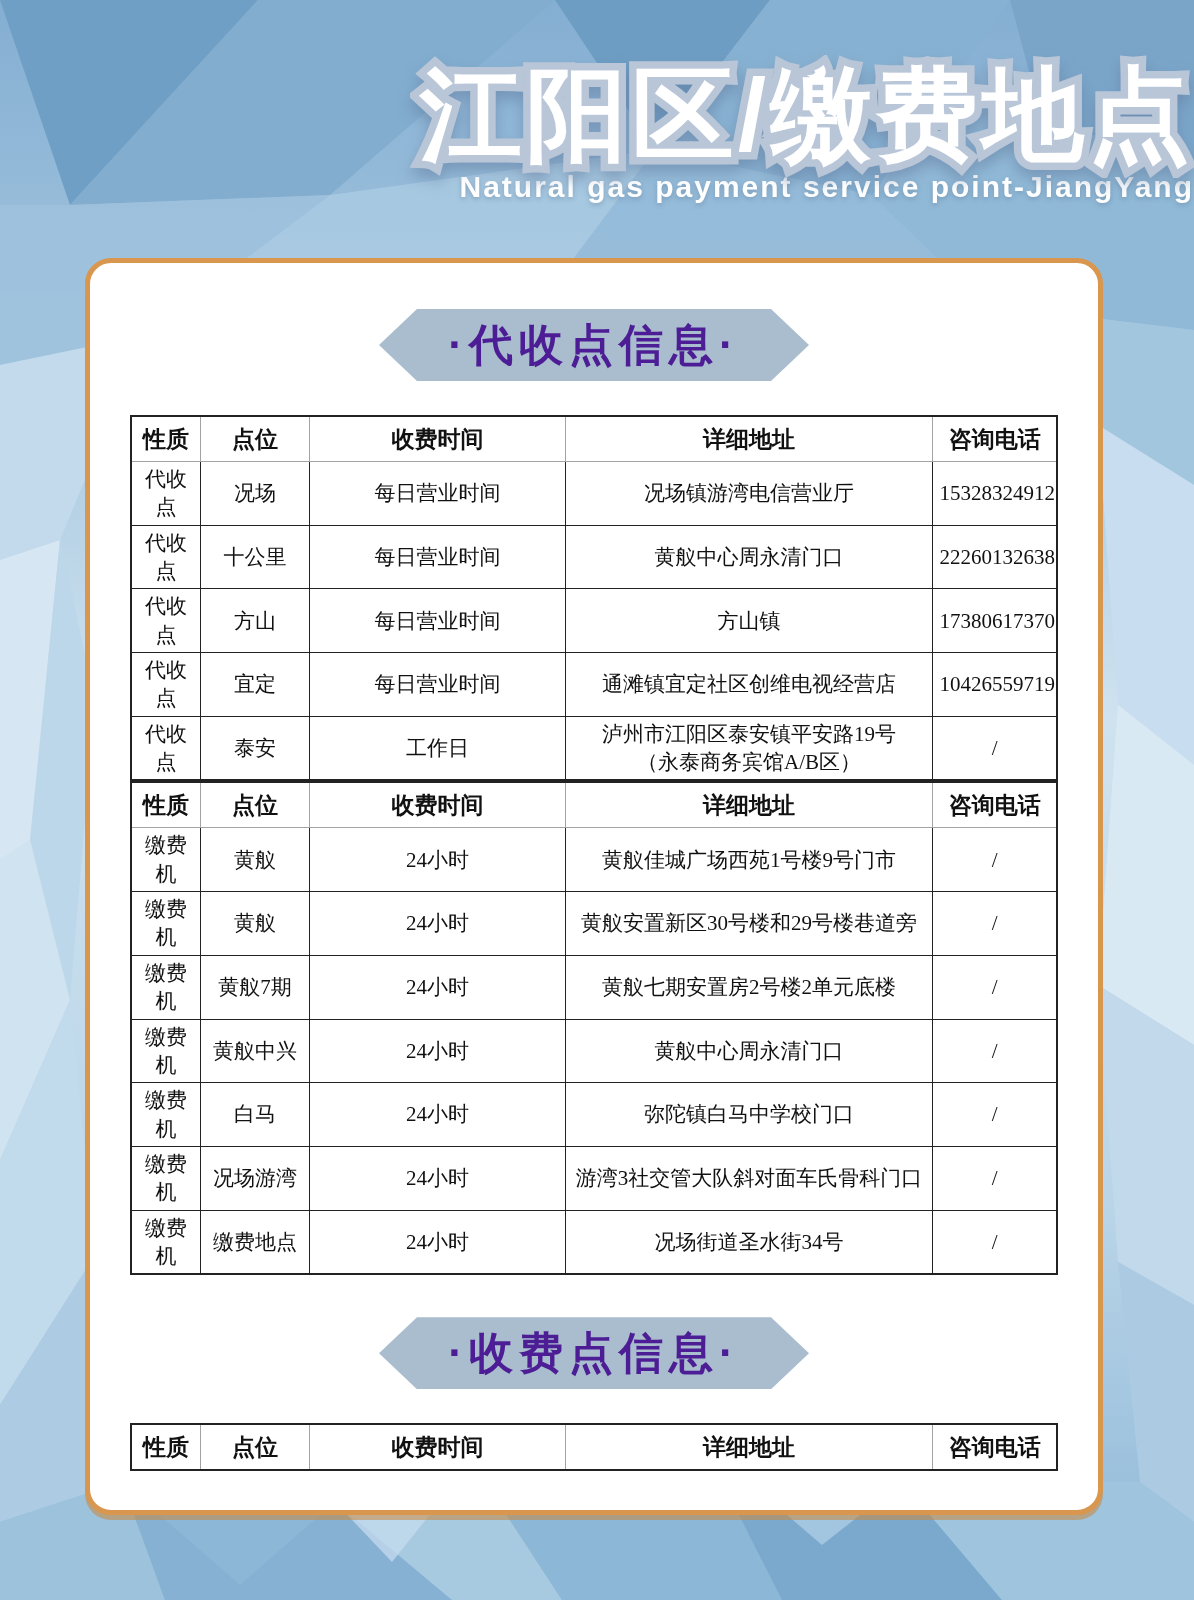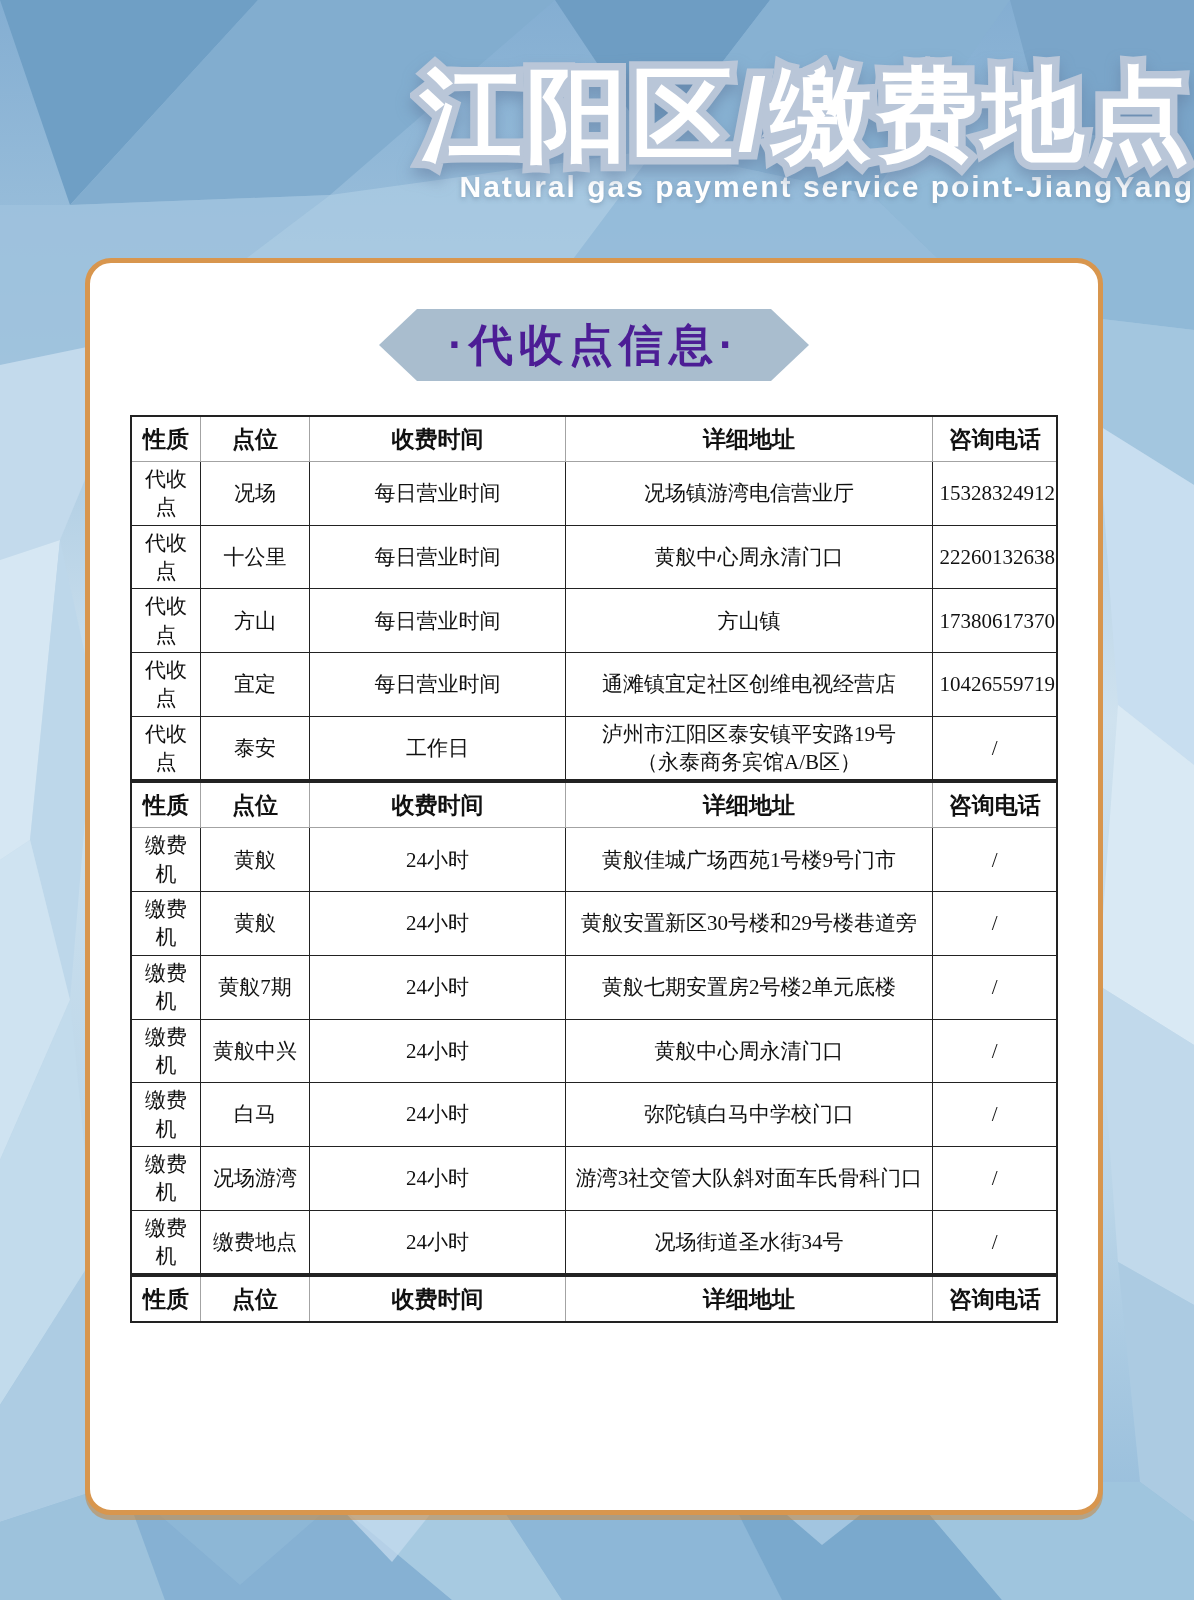--- a/index.html
+++ b/index.html
@@ -244,20 +244,23 @@
         <tr>
           <td>缴费机</td>
           <td>缴费地点</td>
           <td>24小时</td>
           <td>况场街道圣水街34号</td>
           <td>/</td>
         </tr>
       </tbody>
     </table>
 
+  <div class="sec-banner s3">
+    <span>·收费点信息·</span>
+  </div>
   <table class="info-table t3">
       <colgroup>
         <col style="width: 7.5%;">
         <col style="width: 11.8%;">
         <col style="width: 27.6%;">
         <col style="width: 39.7%;">
         <col style="width: 13.4%;">
       </colgroup>
       <thead>
         <tr>

